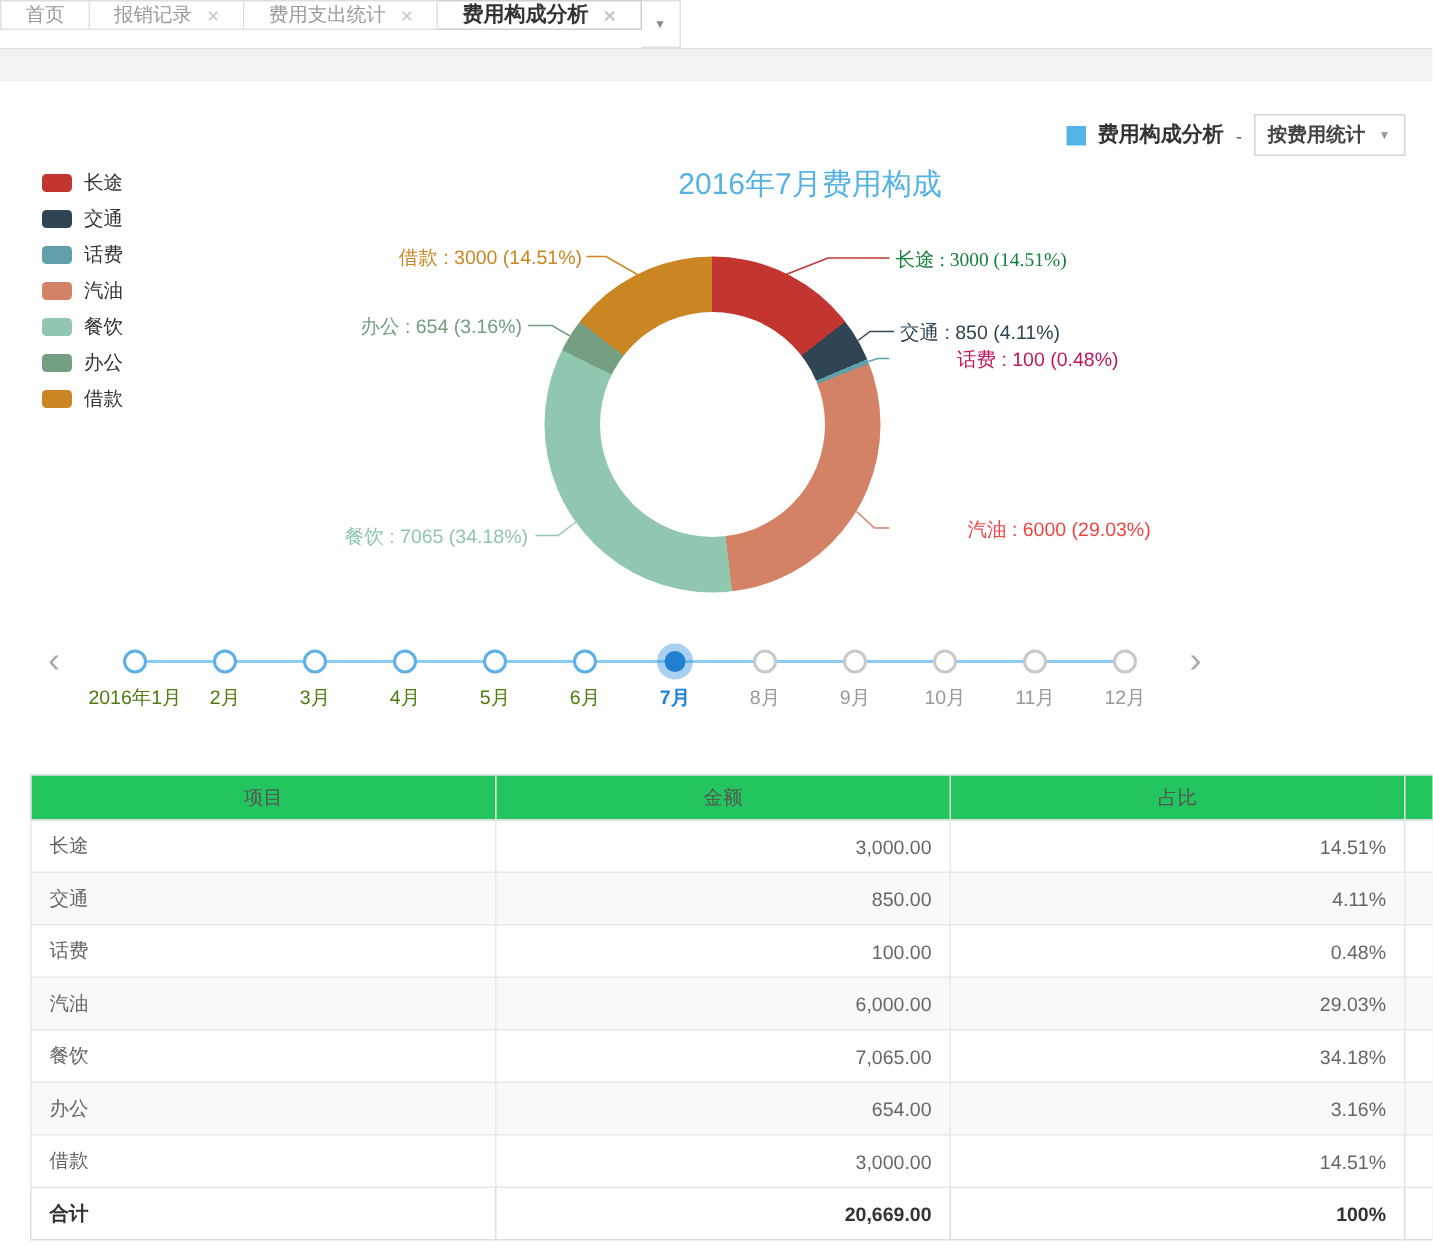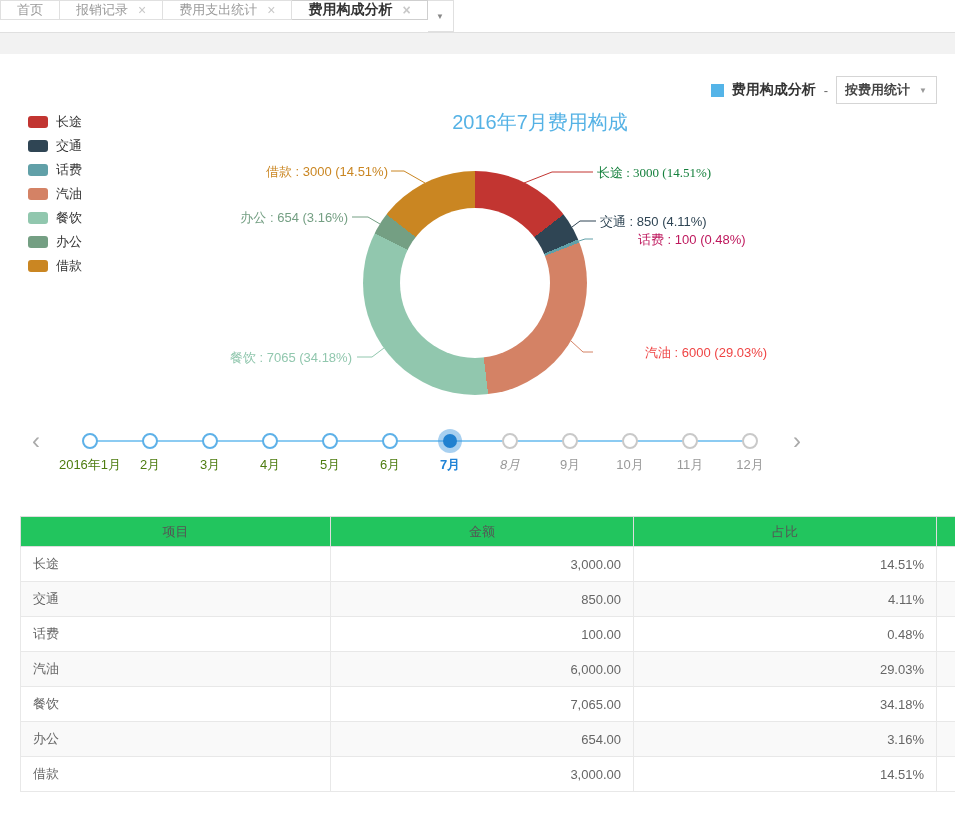--- a/index.html
+++ b/index.html
@@ -184,21 +184,21 @@
       <div class="tl-label" style="left: 228px;">4月</div>
       <div class="tl-node" style="left: 322px;"></div>
       <div class="tl-label" style="left: 288px;">5月</div>
       <div class="tl-node" style="left: 382px;"></div>
       <div class="tl-label" style="left: 348px;">6月</div>
       <div class="tl-halo" style="left: 438px;">
         <div class="tl-dot"></div>
       </div>
       <div class="tl-label active" style="left: 408px;">7月</div>
       <div class="tl-node future" style="left: 502px;"></div>
-      <div class="tl-label future" style="left: 468px; font-style: italic;">8月</div>
+      <div class="tl-label future" style="left: 468px;">8月</div>
       <div class="tl-node future" style="left: 562px;"></div>
       <div class="tl-label future" style="left: 528px;">9月</div>
       <div class="tl-node future" style="left: 622px;"></div>
       <div class="tl-label future" style="left: 588px;">10月</div>
       <div class="tl-node future" style="left: 682px;"></div>
       <div class="tl-label future" style="left: 648px; text-align: center;">11月</div>
       <div class="tl-node future" style="left: 742px;"></div>
       <div class="tl-label future" style="left: 708px;">12月</div>
     </div>
   <div class="tl-arrow" style="left:793px;">›</div>
@@ -255,16 +255,22 @@
             <td class="num">654.00</td>
             <td class="num">3.16%</td>
             <td class="num"></td>
           </tr>
           <tr>
             <td>借款</td>
             <td class="num">3,000.00</td>
             <td class="num">14.51%</td>
             <td class="num"></td>
           </tr>
+          <tr class="total">
+            <td>合计</td>
+            <td class="num">20,669.00</td>
+            <td class="num">100%</td>
+            <td class="num"></td>
+          </tr>
         </tbody>
     </table>
   </div>
 </div>
 
 </body></html>

